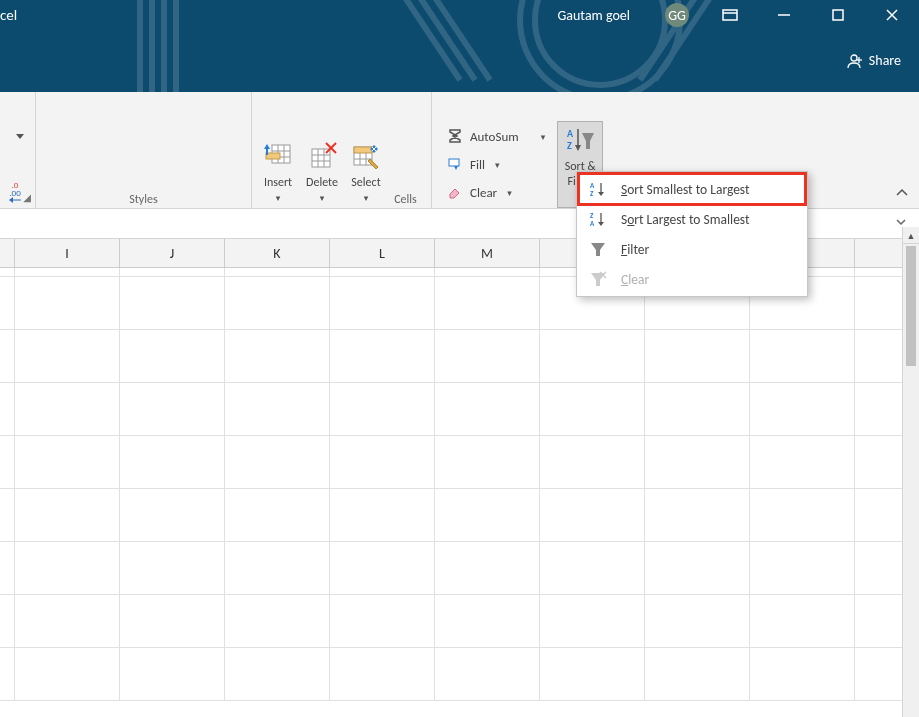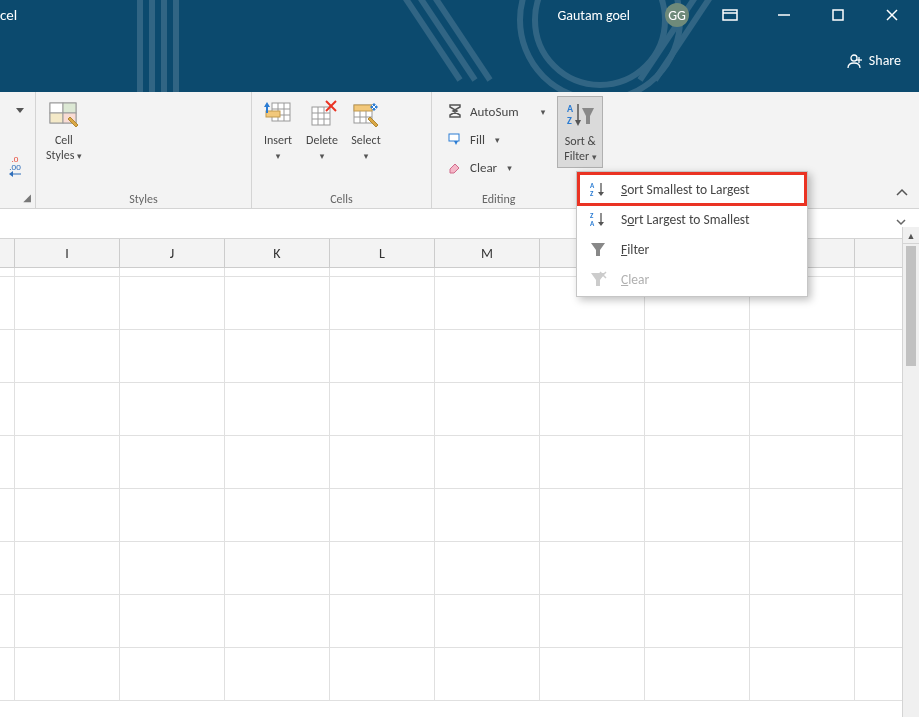--- a/index.html
+++ b/index.html
@@ -84,22 +84,22 @@
       height: 117px;
       background: #f3f3f3;
       border-bottom: 1px solid #d4d4d4;
       display: flex;
       position: relative;
     }
     .ribbon-group {
       border-right: 1px solid #d4d4d4;
       padding: 4px 6px 0 6px;
       display: flex;
-      flex-direction: column;
-      align-items: flex-start;
+      flex-direction: row;
+      align-items: flex-end;
       height: 100%;
       position: relative;
     }
     .group-buttons {
       display: flex;
       gap: 4px;
       flex: 1;
       align-items: flex-start;
     }
     .group-label {
@@ -375,33 +375,20 @@
             <polygon points="0,3 4,0 4,6" fill="#2f6eba"></polygon>
             <line x1="4" y1="3" x2="12" y2="3" stroke="#2f6eba"></line>
           </svg>
       </div>
     </div>
     <span class="group-launcher">◢</span>
   </div>
 
   <div class="ribbon-group" style="width:216px">
     <div class="group-buttons">
-      <div class="ribbon-btn">
-        <div class="ribbon-btn-icon">
-          <svg width="32" height="32">
-              <rect x="2" y="4" width="26" height="20" fill="#fff" stroke="#999"></rect>
-              <rect x="2" y="4" width="13" height="10" fill="#fff" stroke="#999"></rect>
-              <rect x="15" y="4" width="13" height="10" fill="#dce8d4" stroke="#999"></rect>
-              <rect x="2" y="14" width="13" height="10" fill="#f4e9c8" stroke="#999"></rect>
-              <rect x="15" y="14" width="13" height="10" fill="#f9dcd4" stroke="#999"></rect>
-              <path d="M22 18 L30 26 L28 28 L20 20 Z" fill="#dba847" stroke="#b08830"></path>
-            </svg>
-        </div>
-        <span class="ribbon-btn-label"><span>Cell<br>Styles</span> <span class="dropdown-caret">▾</span></span>
-      </div>
     </div>
     <span class="group-label">Styles</span>
   </div>
 
   <div class="ribbon-group" style="width:180px">
     <div class="group-buttons">
       <div class="ribbon-btn">
         <div class="ribbon-btn-icon">
           <svg width="32" height="32">
               <rect x="10" y="4" width="18" height="18" fill="#fff" stroke="#999"></rect>

